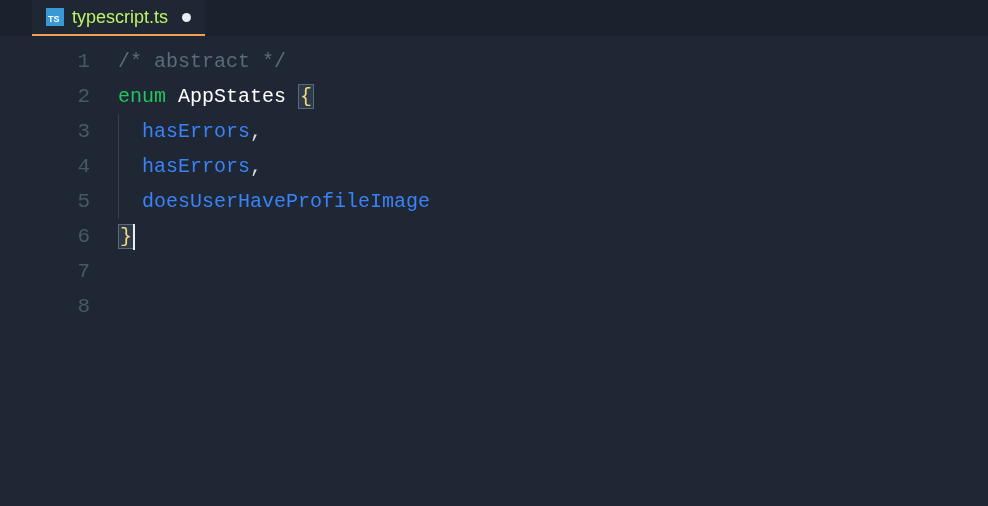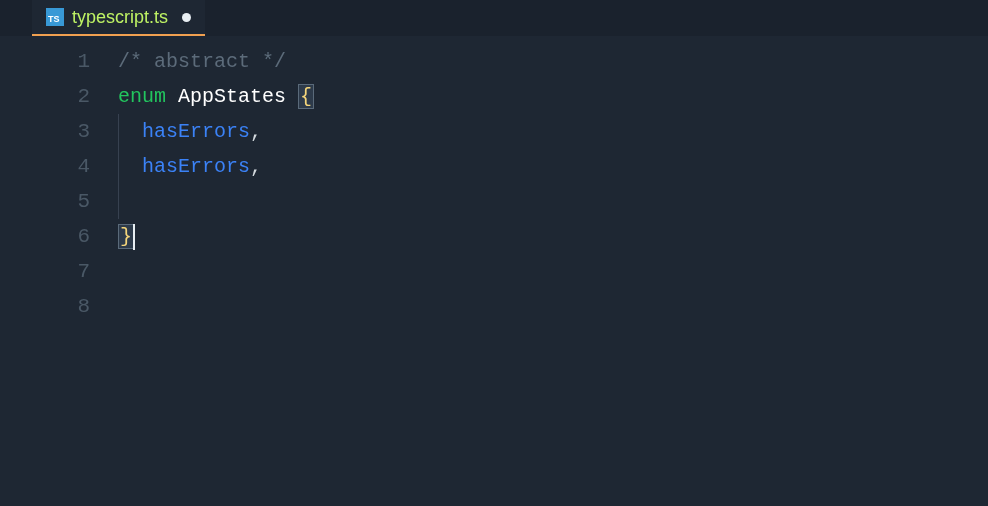--- a/index.html
+++ b/index.html
@@ -126,17 +126,17 @@
     <div class="line">5</div>
     <div class="line">6</div>
     <div class="line">7</div>
     <div class="line">8</div>
   </div>
   <div class="code">
     <div class="line"><span class="comment">/* abstract */</span></div>
     <div class="line"><span class="keyword">enum</span> <span class="type">AppStates</span> <span class="brace brace-match">{</span></div>
     <div class="line"><span class="indent-guide"></span>  <span class="ident">hasErrors</span><span class="punct">,</span></div>
     <div class="line"><span class="indent-guide"></span>  <span class="ident">hasErrors</span><span class="punct">,</span></div>
-    <div class="line"><span class="indent-guide"></span>  </div>
+    <div class="line"><span class="indent-guide"></span>  <span class="ident">doesUserHaveProfileImage</span></div>
     <div class="line"><span class="brace brace-match">}</span><span class="cursor"></span></div>
     <div class="line"></div>
   </div>
 </div>
 
 </body></html>

